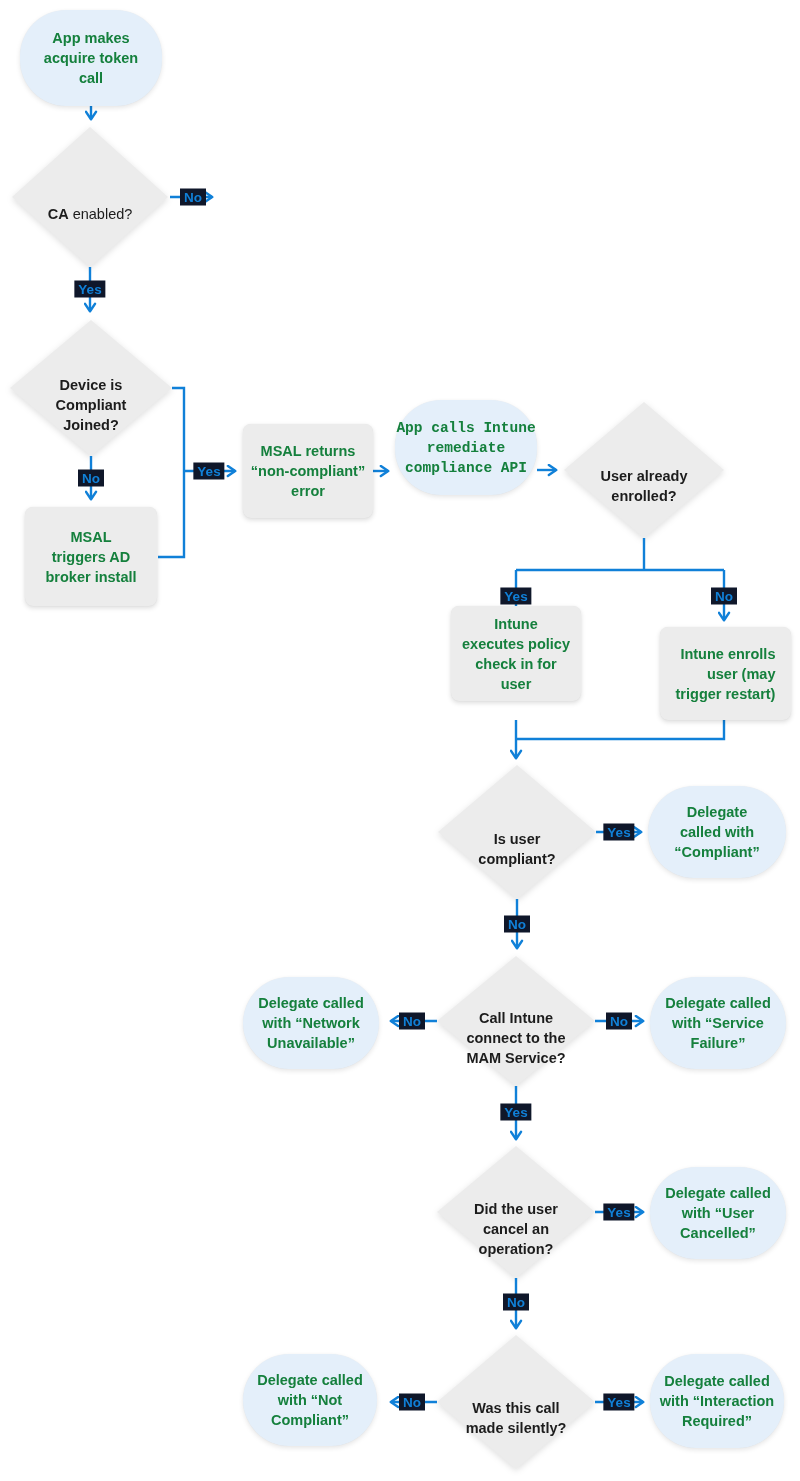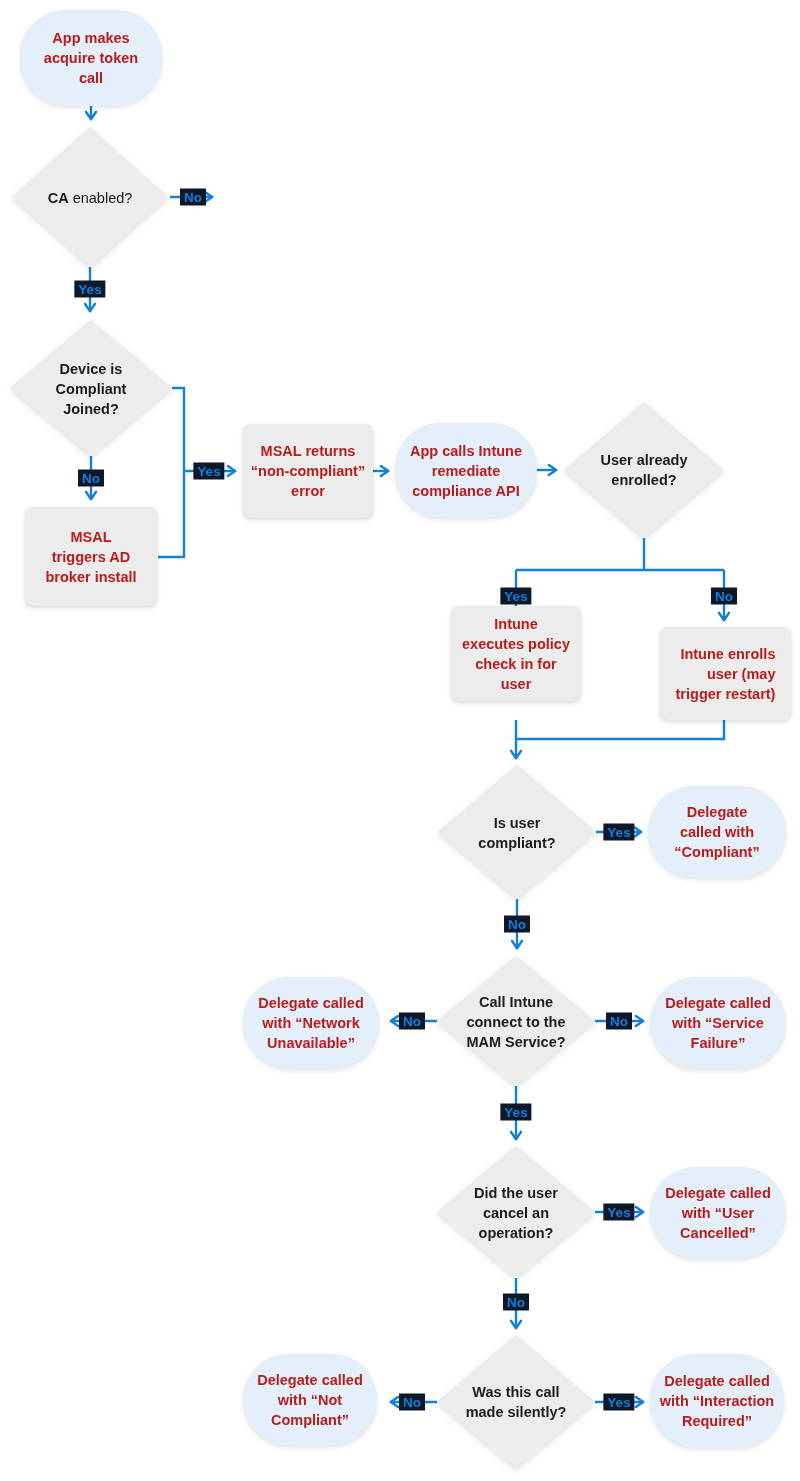--- a/index.html
+++ b/index.html
@@ -2,29 +2,29 @@
 <html><head>
 <meta charset="utf-8">
 <style>
   html,body{margin:0;padding:0;background:#ffffff;}
   body{width:800px;height:1481px;font-family:"Liberation Sans",sans-serif;}
   .canvas{position:relative;width:800px;height:1481px;background:#ffffff;overflow:hidden;}
   svg.wires{position:absolute;left:0;top:0;z-index:1;}
   .wire{fill:none;stroke:#1080d8;stroke-width:2.4px;}
   .diamond-shape{fill:#ececec;}
   .node{position:absolute;z-index:2;display:flex;align-items:center;justify-content:center;
-        text-align:center;color:#b91c1c;font-weight:600;font-size:14.5px;line-height:20px;
+        text-align:center;color:#15803d;font-weight:600;font-size:14.5px;line-height:20px;
         white-space:pre-line;}
   .box{background:#ececec;border-radius:8px;
        box-shadow:0 2px 5px rgba(0,0,0,0.14),0 0 1px rgba(0,0,0,0.08);}
   .pill{background:#e4effa;border-radius:46px;
         box-shadow:0 2px 5px rgba(0,0,0,0.10),0 0 1px rgba(0,0,0,0.06);}
   .diamond-label{position:absolute;z-index:3;transform:translate(-50%,-50%);
         width:150px;text-align:center;color:#1c1c1c;font-weight:600;font-size:14.5px;
-        line-height:20px;white-space:pre-line;}
+        line-height:20px;white-space:pre-line;margin-top:16px;}
   .diamond-label .bold{font-weight:800;}
   .diamond-label .reg{font-weight:400;}
   .edge-label{position:absolute;z-index:4;transform:translate(-50%,-50%);
         background:#0f172a;padding:1px 4px;color:#1080d8;font-weight:600;font-size:13.5px;
         line-height:15px;}
 </style>
 </head>
 <body>
 
 <div class="canvas">
@@ -67,21 +67,21 @@
     <path class="wire" d="M516,1086 L516,1139" marker-end="url(#arw)"></path>
     <path class="wire" d="M595,1212 L643,1212" marker-end="url(#arw)"></path>
     <path class="wire" d="M516,1278 L516,1328" marker-end="url(#arw)"></path>
     <path class="wire" d="M437,1402 L391,1402" marker-end="url(#arw)"></path>
     <path class="wire" d="M595,1402 L643,1402" marker-end="url(#arw)"></path>
   </svg>
 
   <div class="node pill" style="left:20px;top:10px;width:142px;height:96px;">App makes
 acquire token
 call</div>
-  <div class="node pill" style="left:395px;top:423px;width:142px;height:95px;">App calls Intune
+  <div class="node pill" style="left:395px;top:400px;width:142px;height:95px;font-family:Liberation Mono, monospace;">App calls Intune
 remediate
 compliance API</div>
   <div class="node pill" style="left:648px;top:786px;width:138px;height:92px;">Delegate
 called with
 “Compliant”</div>
   <div class="node pill" style="left:243px;top:977px;width:136px;height:92px;">Delegate called
 with “Network
 Unavailable”</div>
   <div class="node pill" style="left:650px;top:977px;width:136px;height:92px;">Delegate called
 with “Service

